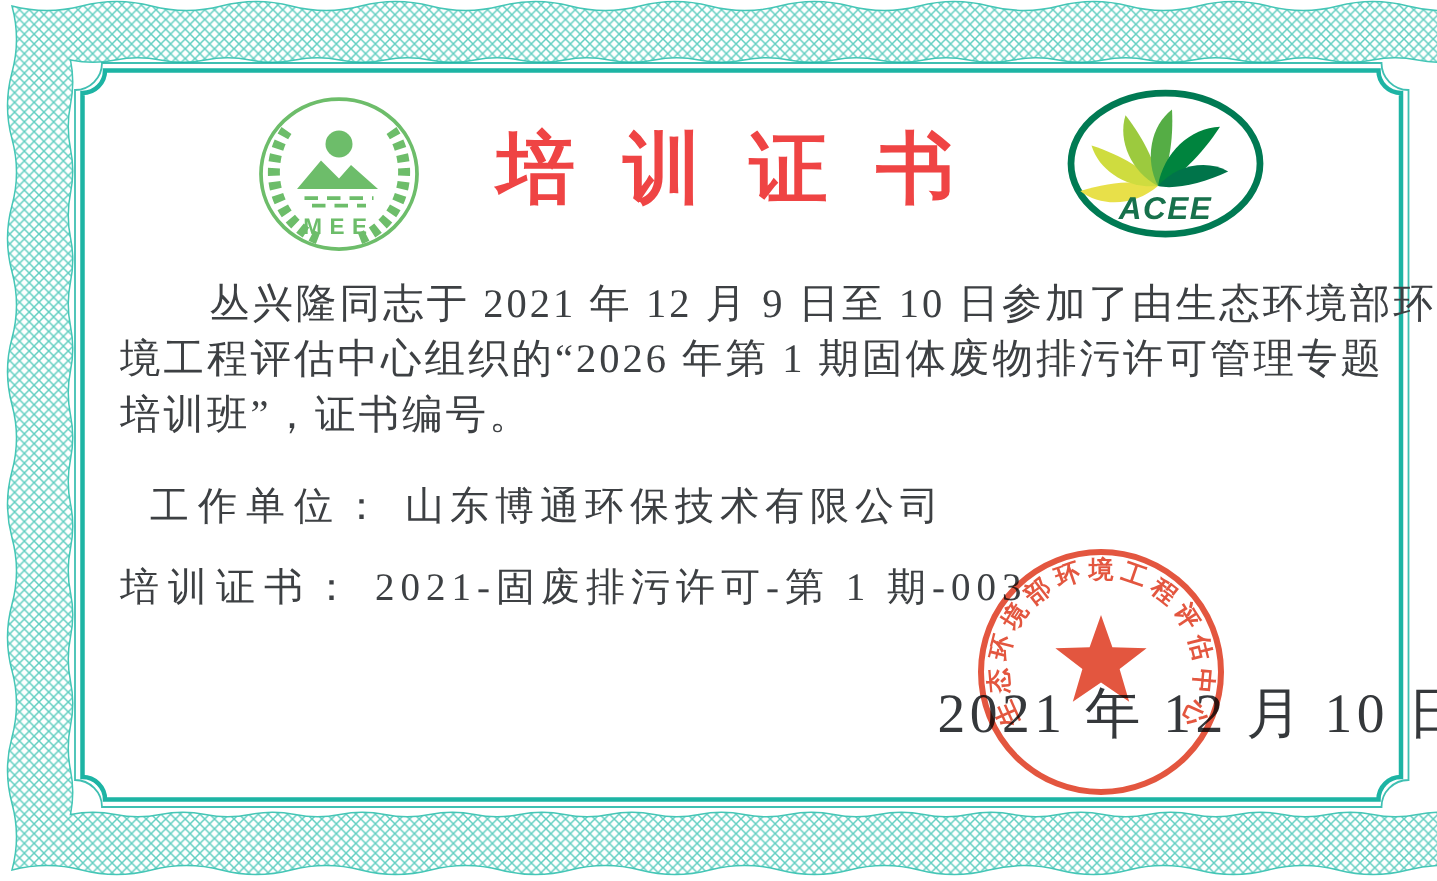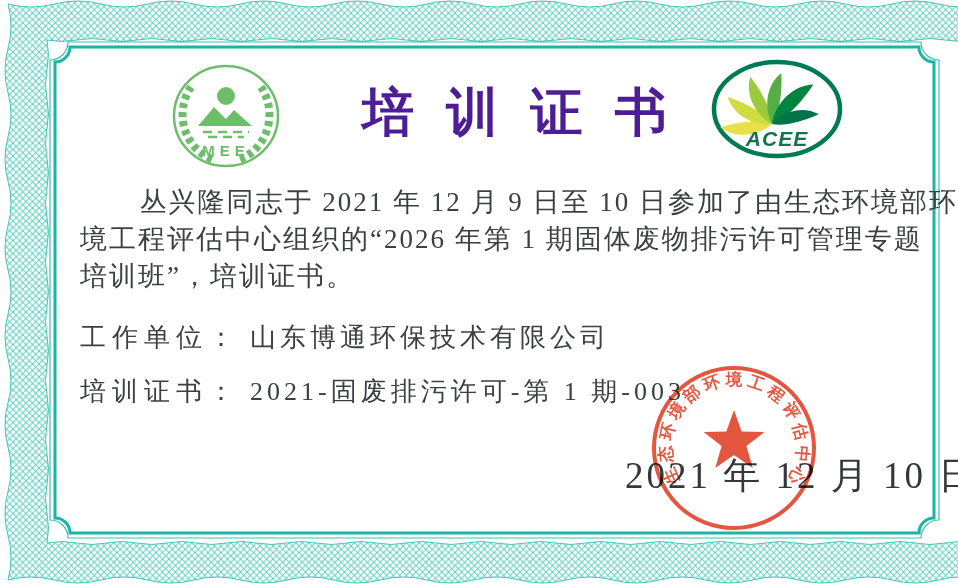--- a/index.html
+++ b/index.html
@@ -12,40 +12,40 @@
   }
   .border-svg{position:absolute;left:0;top:0;z-index:0;}
   .content{position:absolute;left:0;top:0;width:958px;height:587px;z-index:1;}
 
   .logo{position:absolute;}
   .logo-mee{left:170px;top:62px;width:112px;height:108px;}
   .logo-acee{left:710px;top:58px;width:134px;height:102px;}
 
   .title{
     position:absolute;left:299px;top:78px;width:400px;
-    text-align:right;
-    font-size:52px;font-weight:bold;color:#4c1d95;
+    text-align:left;
+    font-size:52px;font-weight:bold;color:#ef4444;
     letter-spacing:0.62em;text-indent:0.62em;
     white-space:nowrap;
   }
 
   .para{
     position:absolute;left:80px;top:184px;width:832px;
     font-size:27px;color:#3d4043;line-height:37px;letter-spacing:2px;
   }
   .para .body-line{white-space:nowrap;}
   .para .body-line.indent{text-indent:2.2em;}
 
   .field{
     position:absolute;left:80px;
     font-size:26px;color:#3d4043;white-space:nowrap;
   }
   .field .flabel{letter-spacing:6px;}
   .field .fvalue{letter-spacing:4px;margin-left:10px;}
-  .field-workunit{top:320px;}
+  .field-workunit{top:320px;margin-left:20px;}
   .field-certno{top:374px;}
 
   .date{
     position:absolute;left:625px;top:451px;z-index:2;
     font-size:37px;color:#35383b;letter-spacing:3px;white-space:nowrap;
   }
   .seal-box{
     position:absolute;left:640px;top:358px;width:188px;height:184px;z-index:3;
     mix-blend-mode:multiply;opacity:0.92;
   }
@@ -89,21 +89,21 @@
         <path d="M0 0 C 12 -16 34 -22 50 -14 C 32 -4 12 2 0 0 Z" fill="#55ad45" transform="rotate(-64)"></path>
         <path d="M0 0 C 12 -16 34 -22 50 -14 C 32 -4 12 2 0 0 Z" fill="#00843e" transform="rotate(-28) scale(1.1)"></path>
         <path d="M0 0 C 12 -16 34 -22 50 -14 C 32 -4 12 2 0 0 Z" fill="#00744a" transform="rotate(4) scale(0.92)"></path>
       </g>
       <text x="67" y="88" text-anchor="middle" font-size="21" font-weight="bold" font-style="italic" fill="#17714c" letter-spacing="1" font-family="Liberation Sans, sans-serif">ACEE</text>
     </svg>
 
     <div class="para">
       <div class="body-line indent">丛兴隆同志于 2021 年 12 月 9 日至 10 日参加了由生态环境部环</div>
       <div class="body-line">境工程评估中心组织的“2026 年第 1 期固体废物排污许可管理专题</div>
-      <div class="body-line">培训班”，培训证书。</div>
+      <div class="body-line">培训班”，证书编号。</div>
     </div>
 
     <div class="field field-workunit">
       <span class="flabel">工作单位：</span><span class="fvalue">山东博通环保技术有限公司</span>
     </div>
 
     <div class="field field-certno">
       <span class="flabel">培训证书：</span><span class="fvalue">2021-固废排污许可-第 1 期-003</span>
     </div>
 

